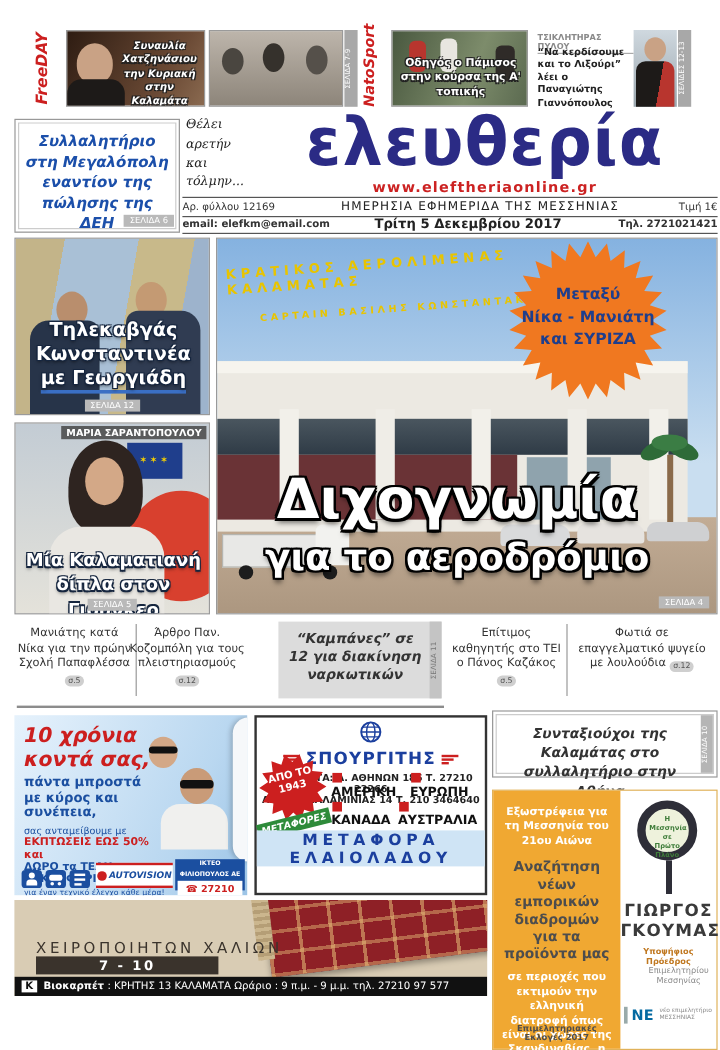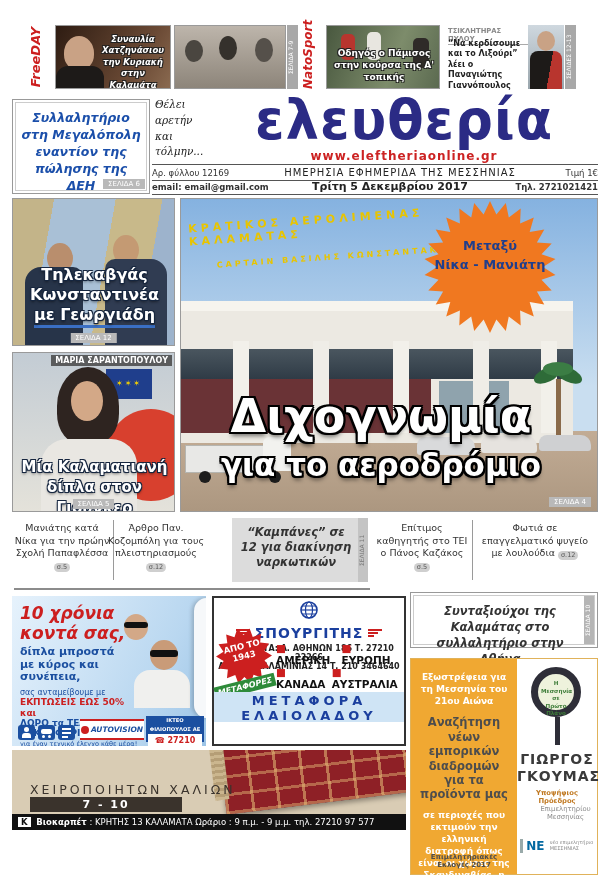--- a/index.html
+++ b/index.html
@@ -68,21 +68,21 @@
 
   <div class="abs" style="left:210px;top:90px;width:388px;height:60px;font-size:53px;font-weight:bold;color:#2b2b85;text-align:center;letter-spacing:1px;line-height:60px;transform:scaleY(1.05);">ελευθερία</div>
   <div class="abs" style="left:210px;top:149px;width:388px;font-size:12px;font-weight:bold;color:#cc2222;text-align:center;letter-spacing:1px;">www.eleftheriaonline.gr</div>
 
   <div class="abs" style="left:152px;top:164px;width:446px;height:15px;border-top:1px solid #555;border-bottom:1px solid #555;display:flex;align-items:center;">
     <span style="font-size:8.5px;color:#333;width:110px;">Αρ. φύλλου 12169</span>
     <span style="font-size:10px;color:#222;flex:1;text-align:center;letter-spacing:1px;">ΗΜΕΡΗΣΙΑ ΕΦΗΜΕΡΙΔΑ ΤΗΣ ΜΕΣΣΗΝΙΑΣ</span>
     <span style="font-size:8.5px;color:#333;width:60px;text-align:right;">Τιμή 1€</span>
   </div>
   <div class="abs" style="left:152px;top:179px;width:446px;height:15px;border-bottom:1px solid #555;display:flex;align-items:center;">
-    <span style="font-size:8.5px;font-weight:bold;color:#333;width:130px;">email: email@gmail.com</span>
+    <span style="font-size:8.5px;font-weight:bold;color:#333;width:130px;">email: elefkm@email.com</span>
     <span style="font-size:11px;font-weight:bold;color:#222;flex:1;text-align:center;">Τρίτη 5 Δεκεμβρίου 2017</span>
     <span style="font-size:8.5px;font-weight:bold;color:#333;width:100px;text-align:right;">Τηλ. 2721021421</span>
   </div>
 
   <div class="abs photo" style="left:12px;top:198px;width:163px;height:148px;background:linear-gradient(100deg,#c3b489 0 22%,#a9c0d6 22% 55%,#c8b98a 55% 80%,#9db3cc 80%);">
     <div class="abs" style="left:34px;top:44px;width:26px;height:30px;border-radius:50%;background:#b98e6d;"></div>
     <div class="abs" style="left:12px;top:68px;width:58px;height:80px;border-radius:16px 10px 0 0;background:#273449;"></div>
     <div class="abs" style="left:100px;top:36px;width:26px;height:30px;border-radius:50%;background:#c49a73;"></div>
     <div class="abs" style="left:92px;top:60px;width:62px;height:88px;border-radius:10px 16px 0 0;background:#303c52;"></div>
     <div class="abs cap-outline" style="left:0;top:66px;width:163px;text-align:center;font-size:16px;line-height:1.25;">
@@ -143,20 +143,21 @@
     <div class="abs" style="left:300px;bottom:58px;width:56px;height:17px;border-radius:8px 10px 3px 3px;background:#e6e3df;"></div>
     <div class="abs" style="left:358px;bottom:60px;width:52px;height:16px;border-radius:8px 10px 3px 3px;background:#cfd0d2;"></div>
 
     <div class="abs" style="left:243px;top:2px;width:132px;height:132px;">
       <svg width="132" height="132" viewBox="0 0 132 132">
         <polygon fill="#f07820" points="66.0,0.0 72.4,13.4 81.8,1.9 84.8,16.4 96.7,7.6 96.1,22.4 109.8,16.6 105.7,30.9 120.3,28.5 112.9,41.4 127.7,42.6 117.5,53.3 131.5,58.0 119.0,66.0 131.5,74.0 117.5,78.7 127.7,89.4 112.9,90.6 120.3,103.5 105.7,101.1 109.8,115.4 96.1,109.6 96.7,124.4 84.8,115.6 81.8,130.1 72.4,118.6 66.0,132.0 59.6,118.6 50.2,130.1 47.2,115.6 35.3,124.4 35.9,109.6 22.2,115.4 26.3,101.1 11.7,103.5 19.1,90.6 4.3,89.4 14.5,78.7 0.5,74.0 13.0,66.0 0.5,58.0 14.5,53.3 4.3,42.6 19.1,41.4 11.7,28.5 26.3,30.9 22.2,16.6 35.9,22.4 35.3,7.6 47.2,16.4 50.2,1.9 59.6,13.4"></polygon>
       </svg>
       <div class="abs" style="left:0;top:36px;width:132px;text-align:center;color:#1f3e8c;font-weight:bold;font-size:13px;line-height:1.45;">
         <span style="display:block;">Μεταξύ</span>
         <span style="display:block;">Νίκα - Μανιάτη</span>
+        <span style="display:block;">και ΣΥΡΙΖΑ</span>
       </div>
     </div>
 
     <div class="abs head-outline" style="left:0;top:190px;width:400px;text-align:center;font-size:46px;">Διχογνωμία</div>
     <div class="abs head-outline" style="left:0;top:248px;width:400px;text-align:center;font-size:31px;">για το αεροδρόμιο</div>
     <span class="pbadge abs" style="right:6px;bottom:4px;">ΣΕΛΙΔΑ 4</span>
   </div>
 
   <div class="abs teaser" style="left:14px;top:522px;width:96px;">
     <span>Μανιάτης κατά Νίκα για την πρώην Σχολή Παπαφλέσσα</span>
@@ -186,21 +187,21 @@
     <div class="abs" style="right:58px;top:18px;width:24px;height:26px;border-radius:50%;background:#d3a887;"></div>
     <div class="abs" style="right:58px;top:26px;width:24px;height:6px;border-radius:3px;background:#111;"></div>
     <div class="abs" style="right:28px;top:44px;width:28px;height:30px;border-radius:50%;background:#c99b78;"></div>
     <div class="abs" style="right:28px;top:54px;width:28px;height:7px;border-radius:3px;background:#111;"></div>
     <div class="abs" style="right:16px;top:74px;width:56px;height:38px;border-radius:16px 16px 0 0;background:#f0f0ee;"></div>
     <div class="abs" style="right:-14px;top:2px;width:26px;height:120px;border-radius:14px;background:#f6f8fa;box-shadow:-2px 0 4px rgba(0,0,0,.2);"></div>
 
     <div class="abs" style="left:8px;top:8px;width:120px;line-height:1.15;">
       <div style="font-size:17px;font-weight:bold;font-style:italic;color:#cc1f1f;">10 χρόνια</div>
       <div style="font-size:17px;font-weight:bold;font-style:italic;color:#cc1f1f;">κοντά σας,</div>
-      <div style="font-size:11px;font-weight:bold;color:#1b4fa0;margin-top:3px;">δίπλα μπροστά</div>
+      <div style="font-size:11px;font-weight:bold;color:#1b4fa0;margin-top:3px;">πάντα μπροστά</div>
       <div style="font-size:11px;font-weight:bold;color:#1b4fa0;">με κύρος και συνέπεια,</div>
       <div style="font-size:8px;color:#1b4fa0;margin-top:4px;">σας ανταμείβουμε με</div>
       <div style="font-size:9px;font-weight:bold;color:#cc1f1f;">ΕΚΠΤΩΣΕΙΣ ΕΩΣ 50% και</div>
       <div style="font-size:9px;font-weight:bold;color:#1b4fa0;">ΔΩΡΟ τα ΤΕΛΗ ΚΥΚΛΟΦΟΡΙΑΣ</div>
       <div style="font-size:6.5px;color:#1b4fa0;margin-top:2px;">για έναν τεχνικό έλεγχο κάθε μέρα!</div>
     </div>
 
     <div class="abs" style="left:6px;bottom:6px;display:flex;align-items:center;">
       <span class="icon-sq">
         <span class="abs" style="left:6px;top:2px;width:5px;height:5px;border-radius:50%;background:#fff;"></span>

